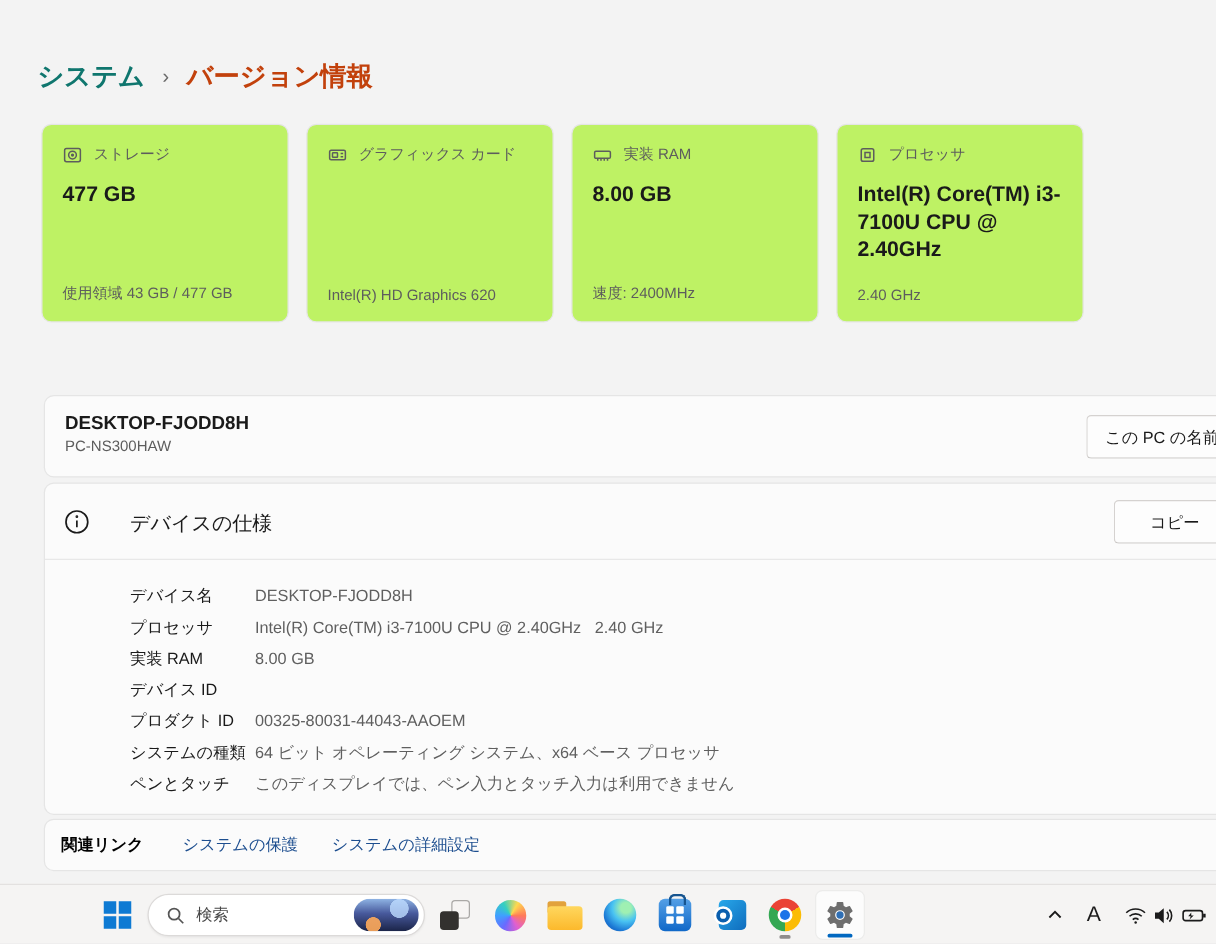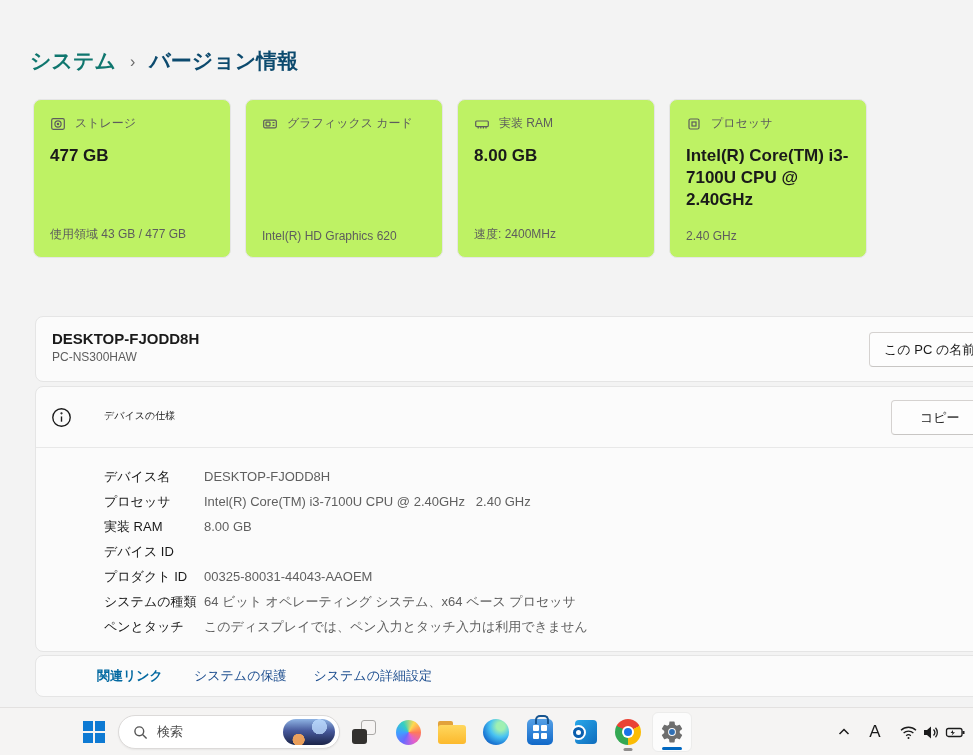--- a/index.html
+++ b/index.html
@@ -4,50 +4,50 @@
 <style>
   * { margin:0; padding:0; box-sizing:border-box; }
   html,body { background:#ddd; }
   body { font-family:"Liberation Sans","DejaVu Sans",sans-serif; }
   .screen { position:relative; width:973px; height:755px; background:#f3f3f3; overflow:hidden; color:#1a1a1a; }
 
   
   .breadcrumb { position:absolute; left:30px; top:47px; display:flex; align-items:center; gap:14px; }
   .bc-parent { font-size:21px; font-weight:600; color:#0f766e; cursor:pointer; }
   .bc-sep { font-size:16px; color:#6a6a6a; padding-top:2px; }
-  .bc-current { font-size:21px; font-weight:600; color:#0c4a6e; }
+  .bc-current { font-size:21px; font-weight:600; color:#c2410c; }
 
   
   .card { position:absolute; top:99px; width:198px; height:159px; background:#bef264; border:1px solid #e5e5e5; border-radius:8px; padding:15px 16px; }
   .card-head { display:flex; align-items:center; gap:9px; font-size:12px; color:#5d5d5d; }
   .card-head svg { flex:0 0 auto; }
   .card-value { margin-top:13px; font-size:17px; font-weight:700; color:#1a1a1a; line-height:1.3; }
   .card-caption { position:absolute; left:16px; bottom:14px; font-size:12px; color:#5d5d5d; white-space:nowrap; }
 
   
   .device-card { position:absolute; left:35px; top:316px; width:960px; height:66px; background:#fbfbfb; border:1px solid #e5e5e5; border-radius:8px; padding:13px 16px; }
   .device-name { font-size:15px; font-weight:600; color:#1a1a1a; }
   .device-model { font-size:12px; color:#5d5d5d; margin-top:3px; }
   .btn { background:#fdfdfd; border:1px solid #d5d2d0; border-bottom-color:#c8c6c4; border-radius:4px; font-size:13px; color:#1a1a1a; display:flex; align-items:center; padding:0 14px; height:35px; cursor:pointer; white-space:nowrap; overflow:hidden; font-family:inherit; }
   .rename-btn { position:absolute; left:833px; top:15px; width:150px; }
 
   
   .expander { position:absolute; left:35px; top:386px; width:960px; height:266px; background:#fbfbfb; border:1px solid #e5e5e5; border-radius:8px; }
   .exp-header { position:relative; height:61px; border-bottom:1px solid #e8e8e8; }
   .exp-header .info-icon { position:absolute; left:15px; top:20px; }
-  .exp-title { position:absolute; left:68px; top:22px; font-size:10px; color:#1a1a1a; }
+  .exp-title { position:absolute; left:68px; top:22px; font-size:16px; color:#1a1a1a; }
   .copy-btn { position:absolute; left:855px; top:13px; width:130px; justify-content:flex-start; padding-left:28px; }
   .spec-table { padding:16px 0 0 68px; }
   .spec-row { display:flex; height:25px; align-items:center; font-size:13px; }
   .spec-label { width:100px; color:#1a1a1a; flex:0 0 auto; }
   .spec-value { color:#5f5f5f; white-space:pre-wrap; }
 
   
   .related-card { position:absolute; left:35px; top:655px; width:960px; height:42px; background:#fbfbfb; border:1px solid #e5e5e5; border-radius:8px; display:flex; align-items:center; padding-left:13px; }
-  .related-title { font-size:13px; font-weight:700; color:#0369a1; margin-right:31px;margin-left:48px; }
+  .related-title { font-size:13px; font-weight:700; color:#000000; margin-right:31px; }
   .related-link { font-size:13px; color:#1d4e8f; text-decoration:none; margin-right:27px; cursor:pointer; }
 
   
   .taskbar { position:absolute; left:0; top:707px; width:973px; height:48px; background:#f5f4f3; border-top:1px solid #e3e1e0; }
   .tb-left { position:absolute; left:74px; top:0; height:48px; display:flex; align-items:center; gap:4px; }
   .tb-btn { width:40px; height:40px; border-radius:6px; display:flex; align-items:center; justify-content:center; position:relative; cursor:pointer; }
   .tb-btn.active { background:#fcfcfc; border:1px solid #ececeb; }
   .run-bar { position:absolute; bottom:1px; left:50%; transform:translateX(-50%); height:3px; border-radius:2px; }
   .run-bar.gray { width:9px; background:#8f8d8c; }
   .run-bar.blue { width:20px; background:#0067c0; }

